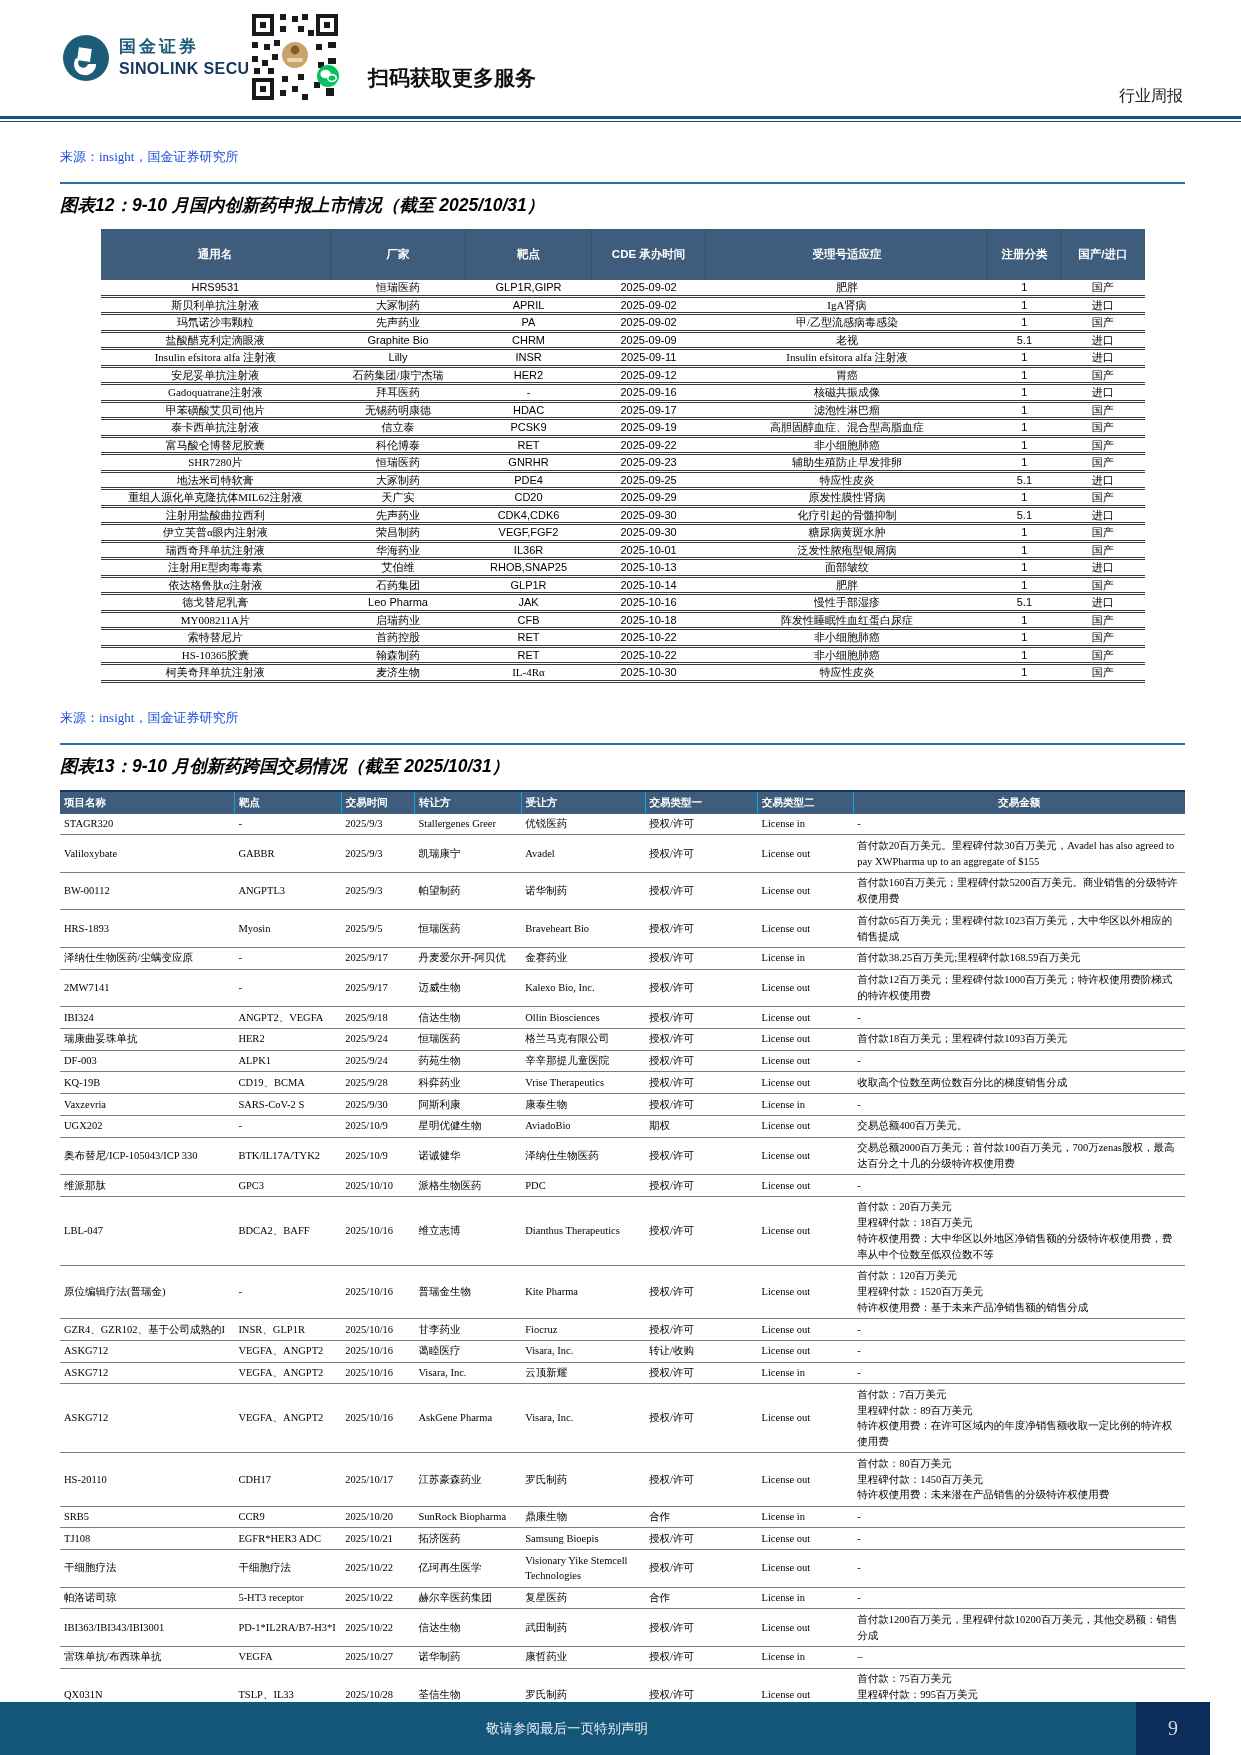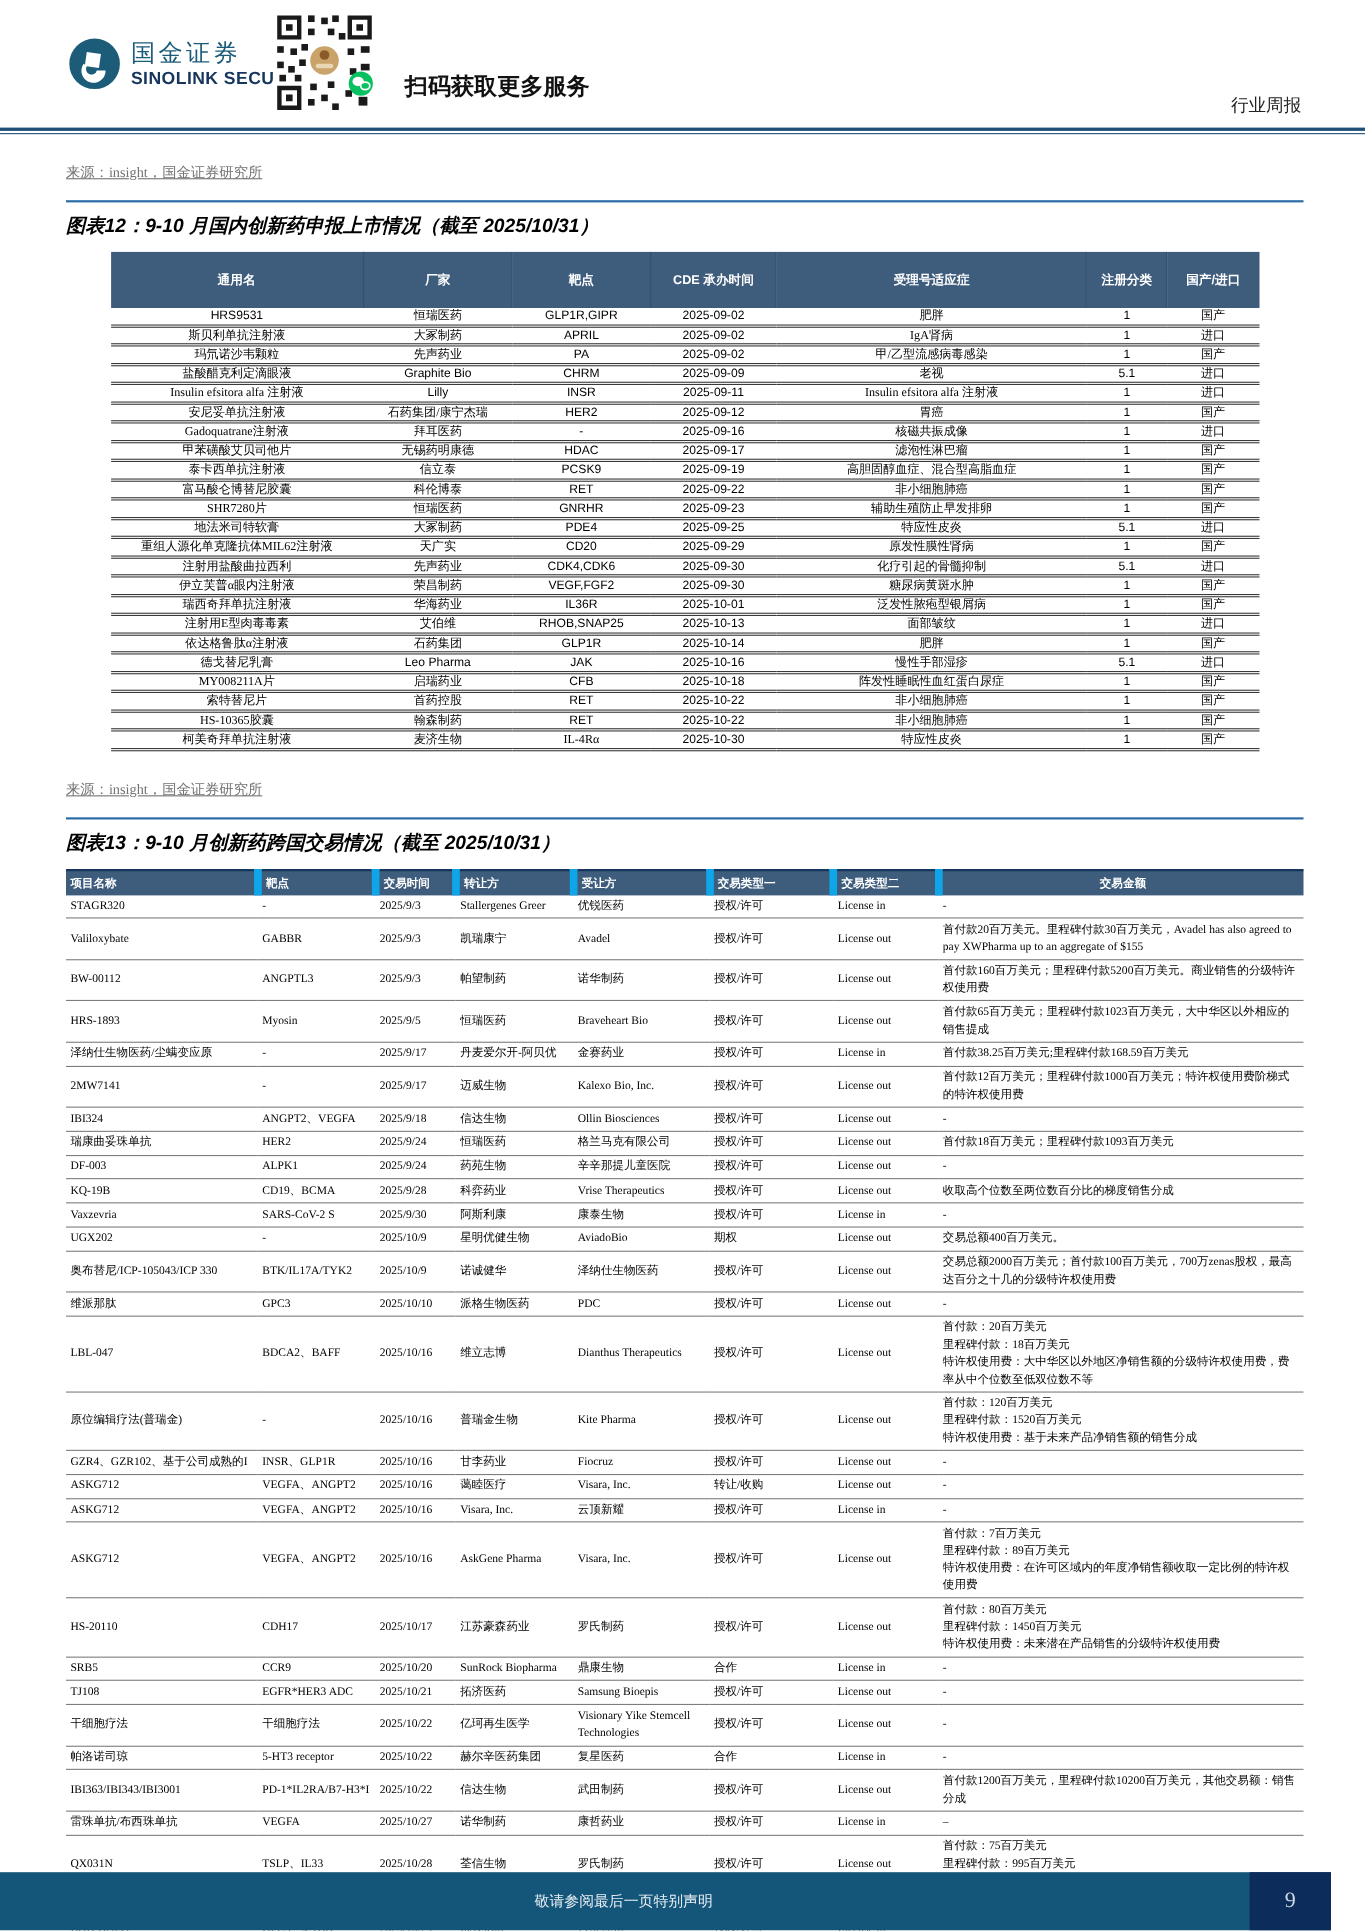--- a/index.html
+++ b/index.html
@@ -12,50 +12,50 @@
   }
   *{box-sizing:border-box;}
   html,body{margin:0;padding:0;background:#fff;}
   body{width:1241px;height:1755px;font-family:"Liberation Sans",sans-serif;color:#000;position:relative;overflow:hidden;}
 
   
   .header{position:relative;height:116px;}
   .logo{position:absolute;left:62px;top:34px;display:flex;align-items:center;gap:9px;}
   .logo-mark{width:48px;height:48px;flex:0 0 auto;}
   .brand-text{line-height:1.1;}
-  .brand-cn{font-size:22px;font-weight:normal;color:var(--brand);letter-spacing:3px;}
+  .brand-cn{font-size:17px;font-weight:bold;color:var(--brand);letter-spacing:3px;}
   .brand-en{font-size:16px;font-weight:bold;color:#17365D;letter-spacing:0.4px;margin-top:3px;}
   .qr{position:absolute;left:248px;top:10px;width:94px;height:94px;}
   .qr-caption{position:absolute;left:368px;top:64px;font-size:21px;font-weight:bold;color:#111;}
   .report-type{position:absolute;right:58px;top:86px;font-size:16px;color:#222;font-family:"Liberation Serif",serif;}
   .header-rule{height:6px;border-top:3px solid var(--accent-line);border-bottom:1px solid var(--accent-line);}
 
   
-  .source-note{margin:26px 56px 0 60px;font-size:13px;color:#737373;font-family:"Liberation Serif",serif;text-decoration:underline;}
+  .source-note{margin:26px 56px 0 60px;font-size:13px;color:#1d4ed8;font-family:"Liberation Serif",serif;}
   .figure-block{margin:16px 56px 0 60px;}
   .figure-title{border-top:2px solid var(--title-rule);padding-top:9px;font-size:17.5px;font-weight:bold;font-style:italic;color:#000;}
 
   
   table{border-collapse:collapse;table-layout:fixed;}
   .t12{width:1044px;margin:12px auto 0 auto;font-size:11px;}
   .t12 th{background:var(--table-header-bg);color:#fff;font-weight:bold;padding:18px 2px;border-right:1px solid #31506E;font-size:11.5px;}
   .t12 th:last-child{border-right:none;}
   .t12 td{border-bottom:3px double #3A3A3A;padding:1px 3px;text-align:center;line-height:12.5px;height:16px;font-family:"Liberation Serif",serif;}
   .t12 td.latin{font-family:"Liberation Sans",sans-serif;}
   .t12 th:nth-child(1){width:22%;}
   .t12 th:nth-child(2){width:13%;}
   .t12 th:nth-child(3){width:12%;}
   .t12 th:nth-child(4){width:11%;}
   .t12 th:nth-child(5){width:27%;}
   .t12 th:nth-child(6){width:7%;}
   .t12 th:nth-child(7){width:8%;}
 
   
   .t13{width:1125px;margin:12px auto 0 auto;font-size:10.5px;border-top:2px solid #17365D;}
-  .t13 th{background:var(--table-header-bg);color:#fff;font-weight:bold;text-align:left;padding:4px 4px;border-right:7px solid #0ea5e9;font-size:10.5px;}
+  .t13 th{background:var(--table-header-bg);color:#fff;font-weight:bold;text-align:left;padding:4px 4px;border-right:1px solid #0ea5e9;font-size:10.5px;}
   .t13 th:last-child{border-right:none;text-align:center;}
   .t13 td{border-bottom:1px solid #7d7d7d;padding:2.5px 4px;vertical-align:middle;line-height:1.5;font-family:"Liberation Serif",serif;}
   .t13 td:nth-child(8){white-space:pre-line;}
   .t13 th:nth-child(1){width:15.5%;}
   .t13 th:nth-child(2){width:9.5%;}
   .t13 th:nth-child(3){width:6.5%;}
   .t13 th:nth-child(4){width:9.5%;}
   .t13 th:nth-child(5){width:11%;}
   .t13 th:nth-child(6){width:10%;}
   .t13 th:nth-child(7){width:8.5%;}

